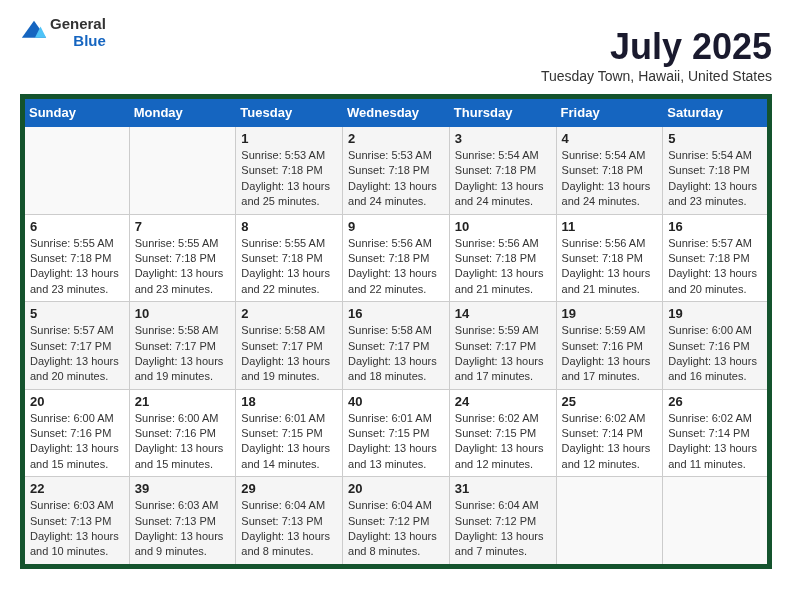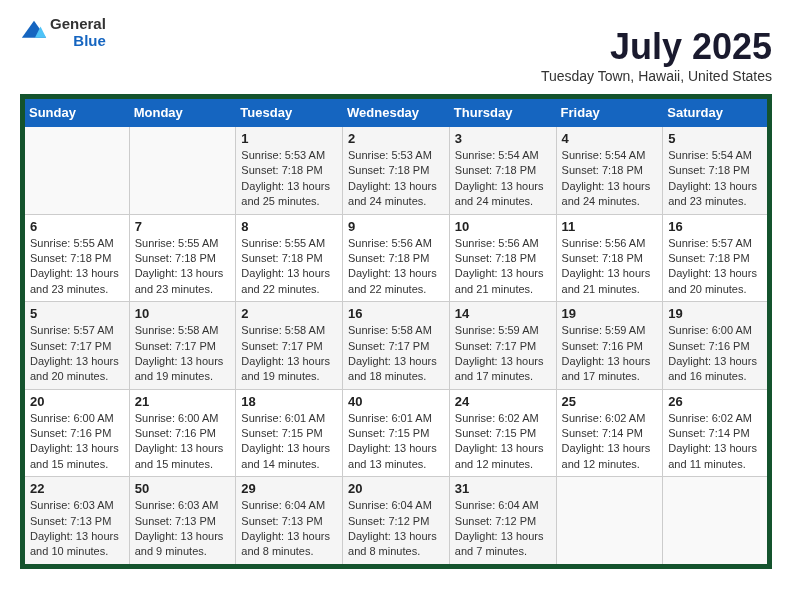--- a/index.html
+++ b/index.html
@@ -299,21 +299,21 @@
         </td>
       </tr>
       <tr>
         <td>
           <div class="day-number">22</div>
           <div class="day-info" style="white-space: pre-line;">Sunrise: 6:03 AM
 Sunset: 7:13 PM
 Daylight: 13 hours and 10 minutes.</div>
         </td>
         <td>
-          <div class="day-number">50</div>
+          <div class="day-number">39</div>
           <div class="day-info" style="white-space: pre-line;">Sunrise: 6:03 AM
 Sunset: 7:13 PM
 Daylight: 13 hours and 9 minutes.</div>
         </td>
         <td>
           <div class="day-number">29</div>
           <div class="day-info" style="white-space: pre-line;">Sunrise: 6:04 AM
 Sunset: 7:13 PM
 Daylight: 13 hours and 8 minutes.</div>
         </td>

